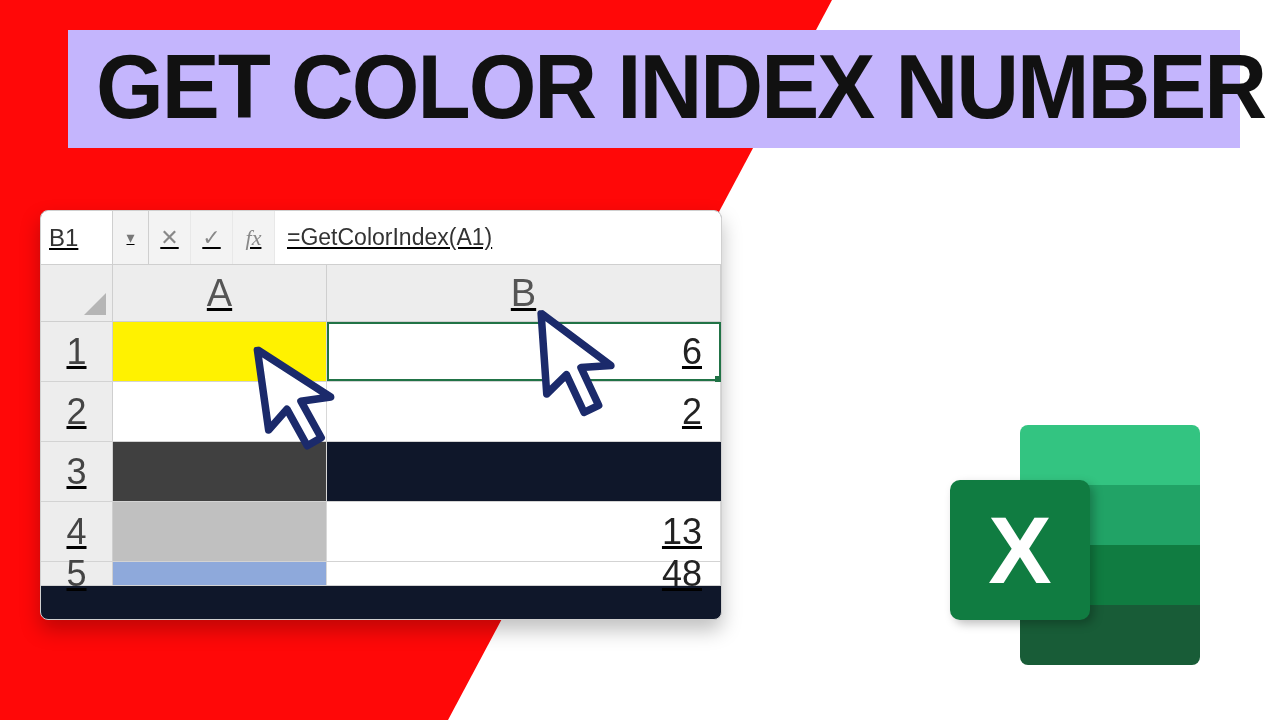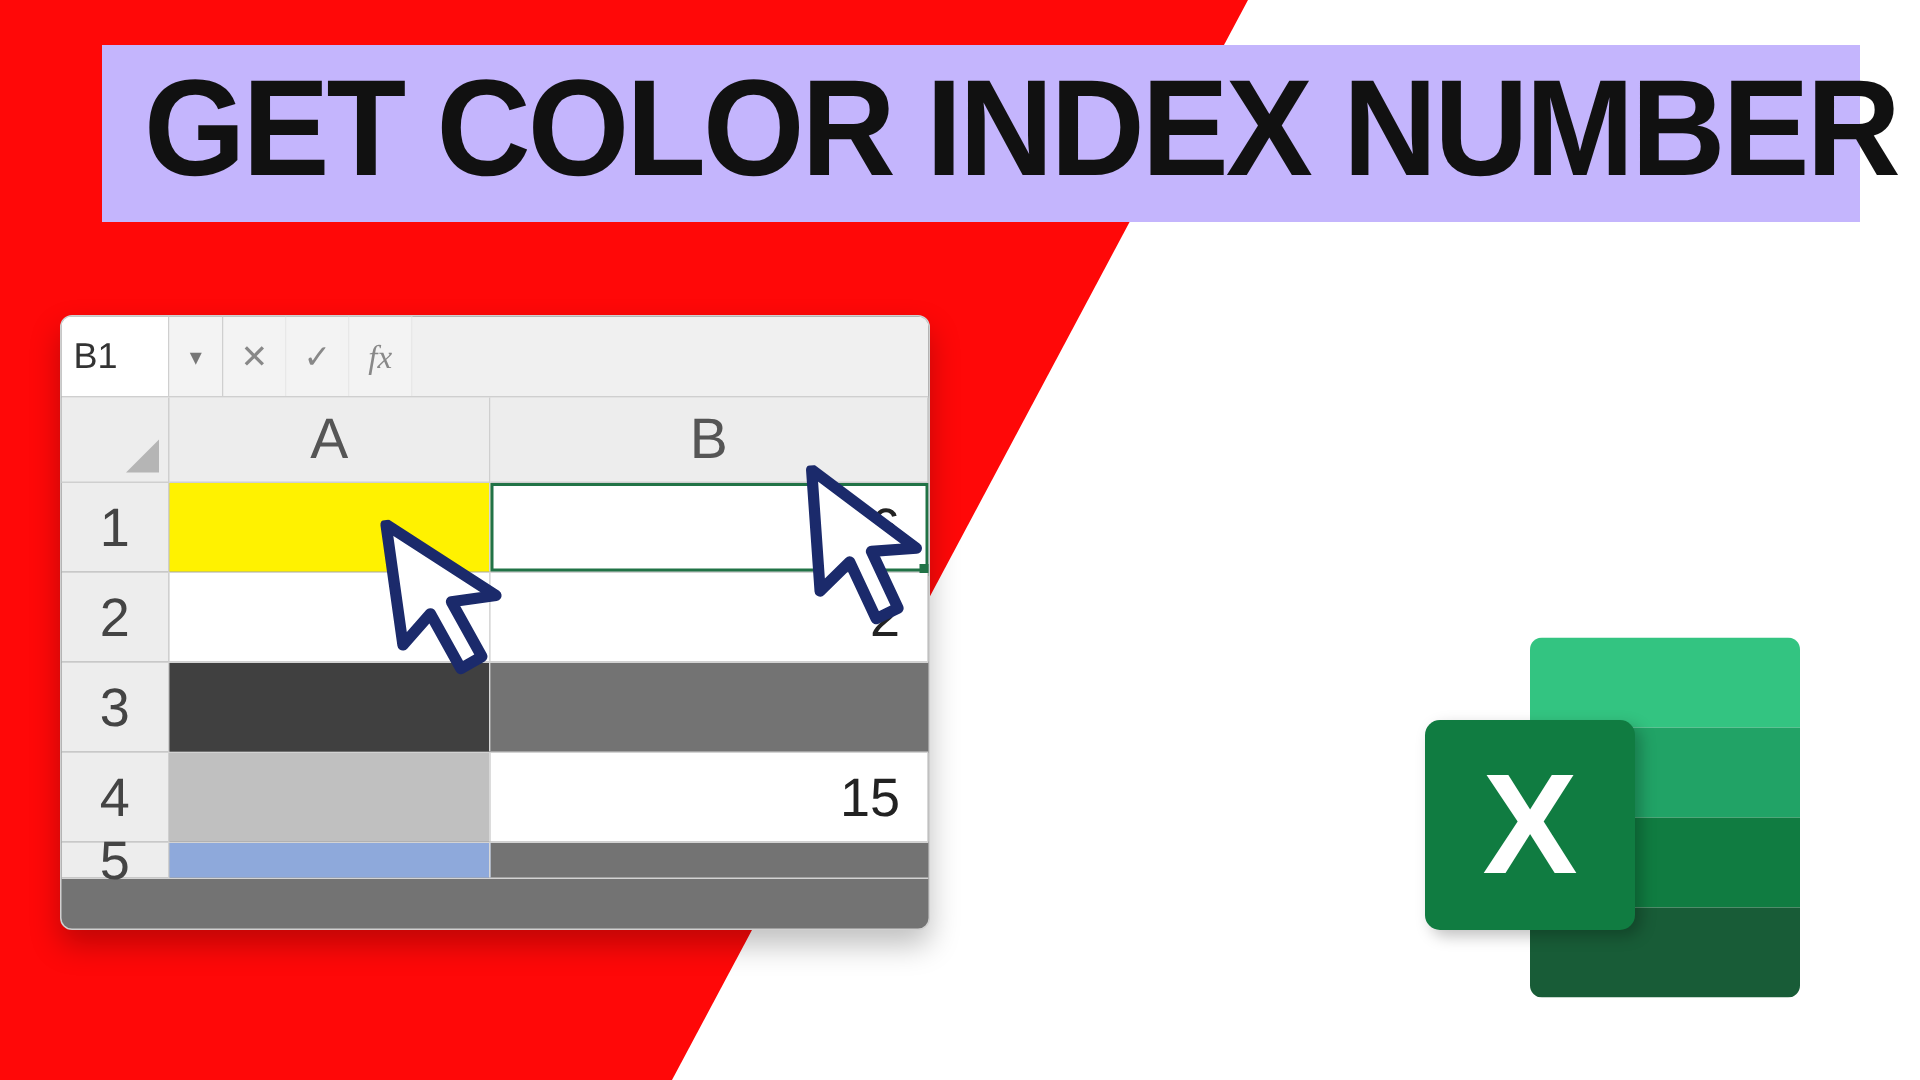--- a/index.html
+++ b/index.html
@@ -40,27 +40,28 @@
       letter-spacing: -2px;
       color: #111;
       transform: scaleY(1.05);
       white-space: nowrap;
     }
     
     .excel-panel {
       position: absolute;
       top: 210px;
       left: 40px;
-      width: 580px;
+      width: 682px;
       height: 410px;
-      background: #737373;
+      background: #0f172a;
       border: 1px solid #d0d0d0;
       border-radius: 8px;
       box-shadow: 0 10px 20px rgba(0,0,0,0.25);
       overflow: hidden;
+      text-decoration: underline;
     }
     
     .formula-row {
       height: 54px;
       display: flex;
       align-items: stretch;
       border-bottom: 1px solid #cfcfcf;
       background: #f0f0f0;
       font-size: 24px;
       color: #333;
@@ -239,20 +240,21 @@
   <div class="title-text">GET COLOR INDEX NUMBER</div>
 </div>
 
 <div class="excel-panel">
   <div class="formula-row">
     <div class="name-box">B1</div>
     <div class="name-drop">▾</div>
     <div class="fb-btn">✕</div>
     <div class="fb-btn">✓</div>
     <div class="fb-btn fb-fx">fx</div>
+    <div class="formula-input">=GetColorIndex(A1)</div>
   </div>
 
   <div class="col-headers">
     <div class="corner"></div>
     <div class="col-header col-a">A</div>
     <div class="col-header col-b">B</div>
   </div>
 
   <div id="grid-rows">
       <div class="grid-row">
@@ -265,25 +267,26 @@
         <div class="cell cell-a" style="background: rgb(255, 255, 255);"></div>
         <div class="cell cell-b">2</div>
       </div>
       <div class="grid-row">
         <div class="row-header">3</div>
         <div class="cell cell-a" style="background: rgb(64, 64, 64);"></div>
       </div>
       <div class="grid-row">
         <div class="row-header">4</div>
         <div class="cell cell-a" style="background: rgb(192, 192, 192);"></div>
-        <div class="cell cell-b">15</div>
+        <div class="cell cell-b">13</div>
       </div>
       <div class="grid-row" style="height: 24px;">
         <div class="row-header">5</div>
         <div class="cell cell-a" style="background: rgb(142, 169, 219);"></div>
+        <div class="cell cell-b">48</div>
       </div>
     </div>
 </div>
 
 <div class="cursor cursor1">
   <svg viewBox="0 0 60 80">
     <path d="M10 2 L10 56 L24 44 L34 70 L44 66 L34 40 L54 40 Z" fill="#fff" stroke="#1b2a6b" stroke-width="5" stroke-linejoin="round"></path>
   </svg>
 </div>
 <div class="cursor cursor2">

